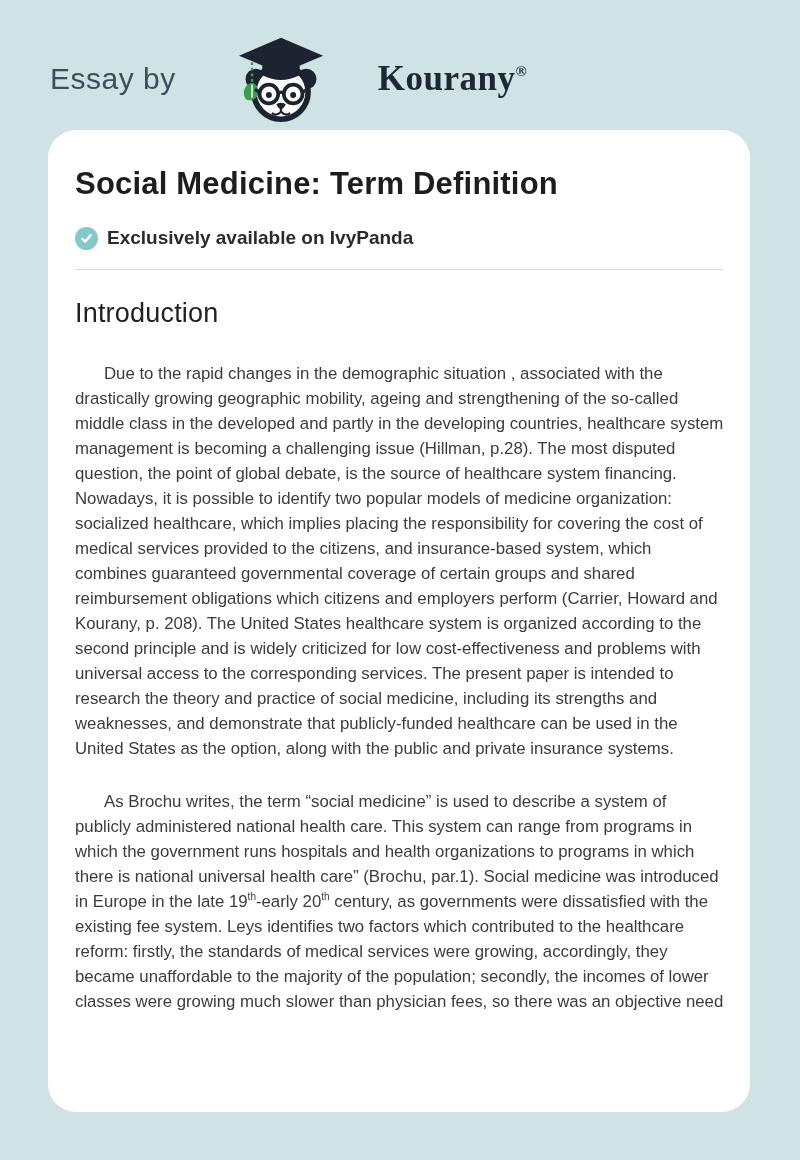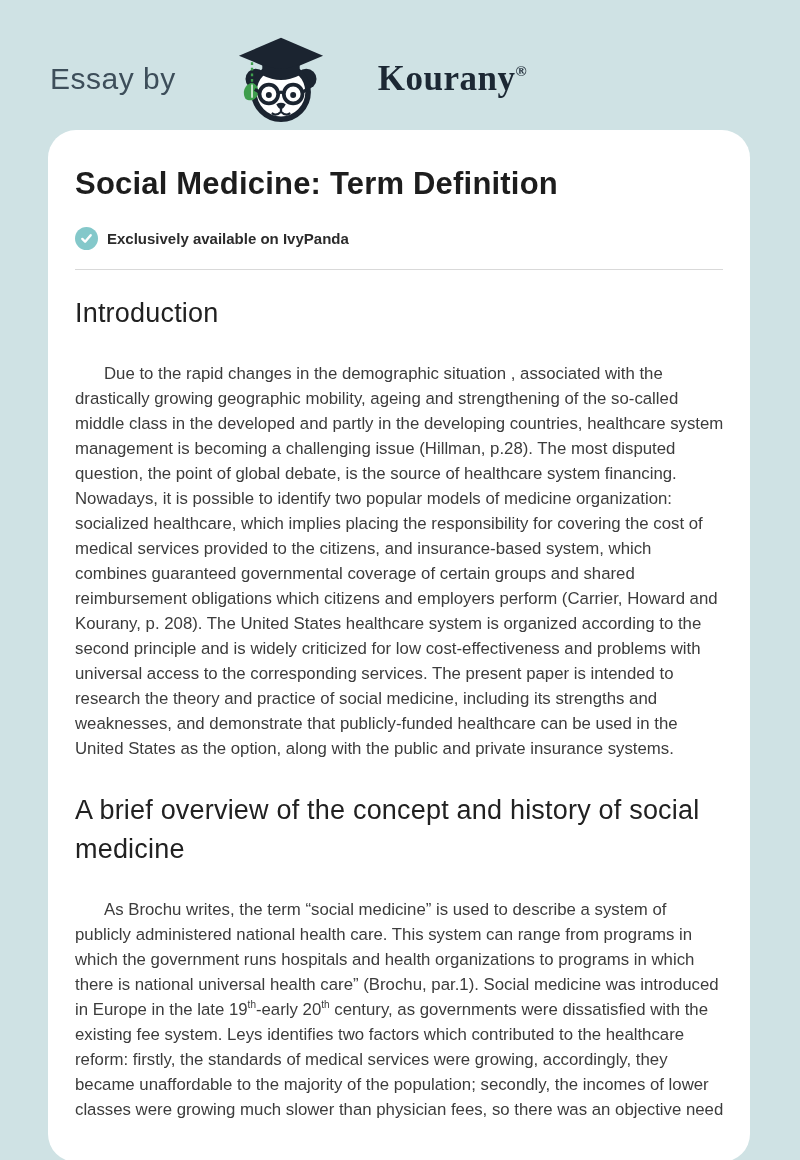--- a/index.html
+++ b/index.html
@@ -68,21 +68,21 @@
     border-radius: 50%;
     background: #84c8ca;
     display: inline-flex;
     align-items: center;
     justify-content: center;
     flex: 0 0 auto;
   }
   .check-circle svg { width: 13px; height: 13px; }
   .badge-label {
     margin-left: 9px;
-    font-size: 15px;
+    font-size: 19px;
     font-weight: 700;
     color: #2b2b2b;
   }
   hr.divider {
     border: none;
     border-top: 1px solid #d9d9d9;
     margin-top: 19px;
   }
   h2.section-heading {
     font-size: 27px;
@@ -157,19 +157,18 @@
       </span>
       <span class="badge-label">Exclusively available on IvyPanda</span>
     </div>
 
     <hr class="divider">
 
     <h2 class="section-heading">Introduction</h2>
 
     <p class="body-para">Due to the rapid changes in the demographic situation , associated with the drastically growing geographic mobility, ageing and strengthening of the so-called middle class in the developed and partly in the developing countries, healthcare system management is becoming a challenging issue (Hillman, p.28). The most disputed question, the point of global debate, is the source of healthcare system financing. Nowadays, it is possible to identify two popular models of medicine organization: socialized healthcare, which implies placing the responsibility for covering the cost of medical services provided to the citizens, and insurance-based system, which combines guaranteed governmental coverage of certain groups and shared reimbursement obligations which citizens and employers perform (Carrier, Howard and Kourany, p. 208). The United States healthcare system is organized according to the second principle and is widely criticized for low cost-effectiveness and problems with universal access to the corresponding services. The present paper is intended to research the theory and practice of social medicine, including its strengths and weaknesses, and demonstrate that publicly-funded healthcare can be used in the United States as the option, along with the public and private insurance systems.</p>
 
-    <h2 class="section-heading overview">A brief overview of the concept and history of social medicine</h2>
 
     <p class="body-para"><span>As Brochu writes, the term “social medicine” is used to describe a system of publicly administered national health care. This system can range from programs in which the government runs hospitals and health organizations to programs in which there is national universal health care” (Brochu, par.1). Social medicine was introduced in Europe in the late 19</span><sup>th</sup><span>-early 20</span><sup>th</sup><span> century, as governments were dissatisfied with the existing fee system. Leys identifies two factors which contributed to the healthcare reform: firstly, the standards of medical services were growing, accordingly, they became unaffordable to the majority of the population; secondly, the incomes of lower classes were growing much slower than physician fees, so there was an objective need</span></p>
 
   </main>
 
 </div>
 
 </body></html>

